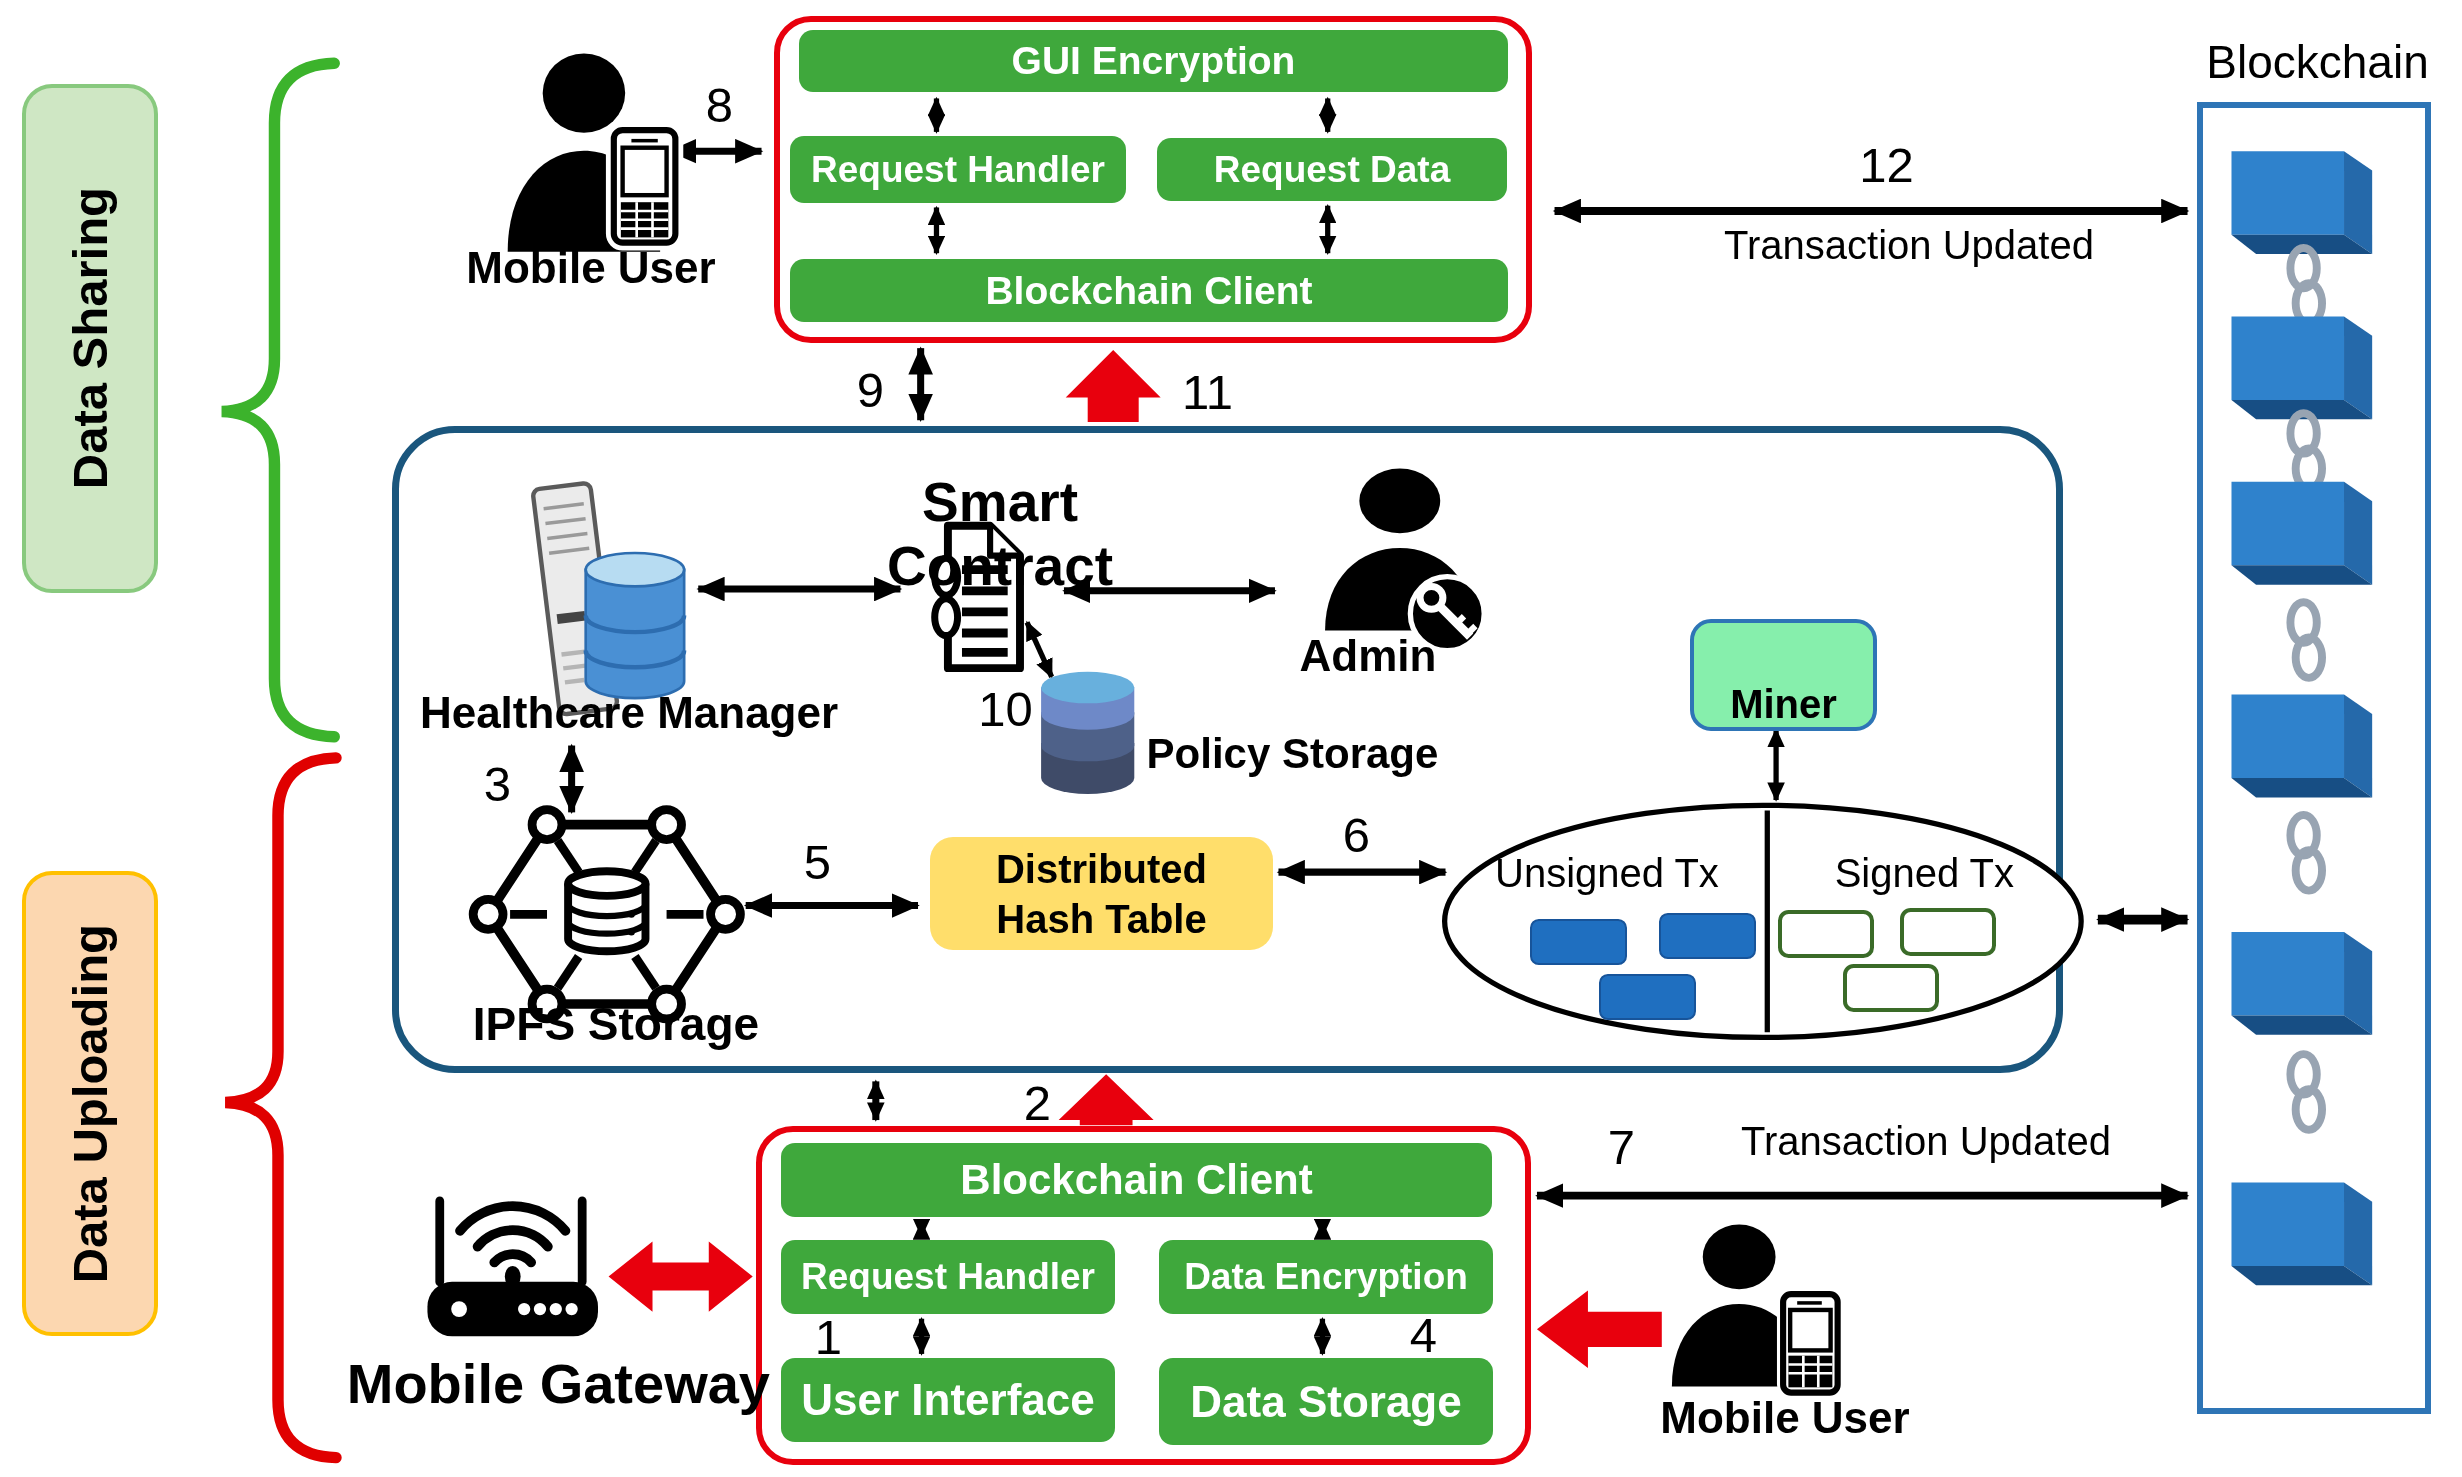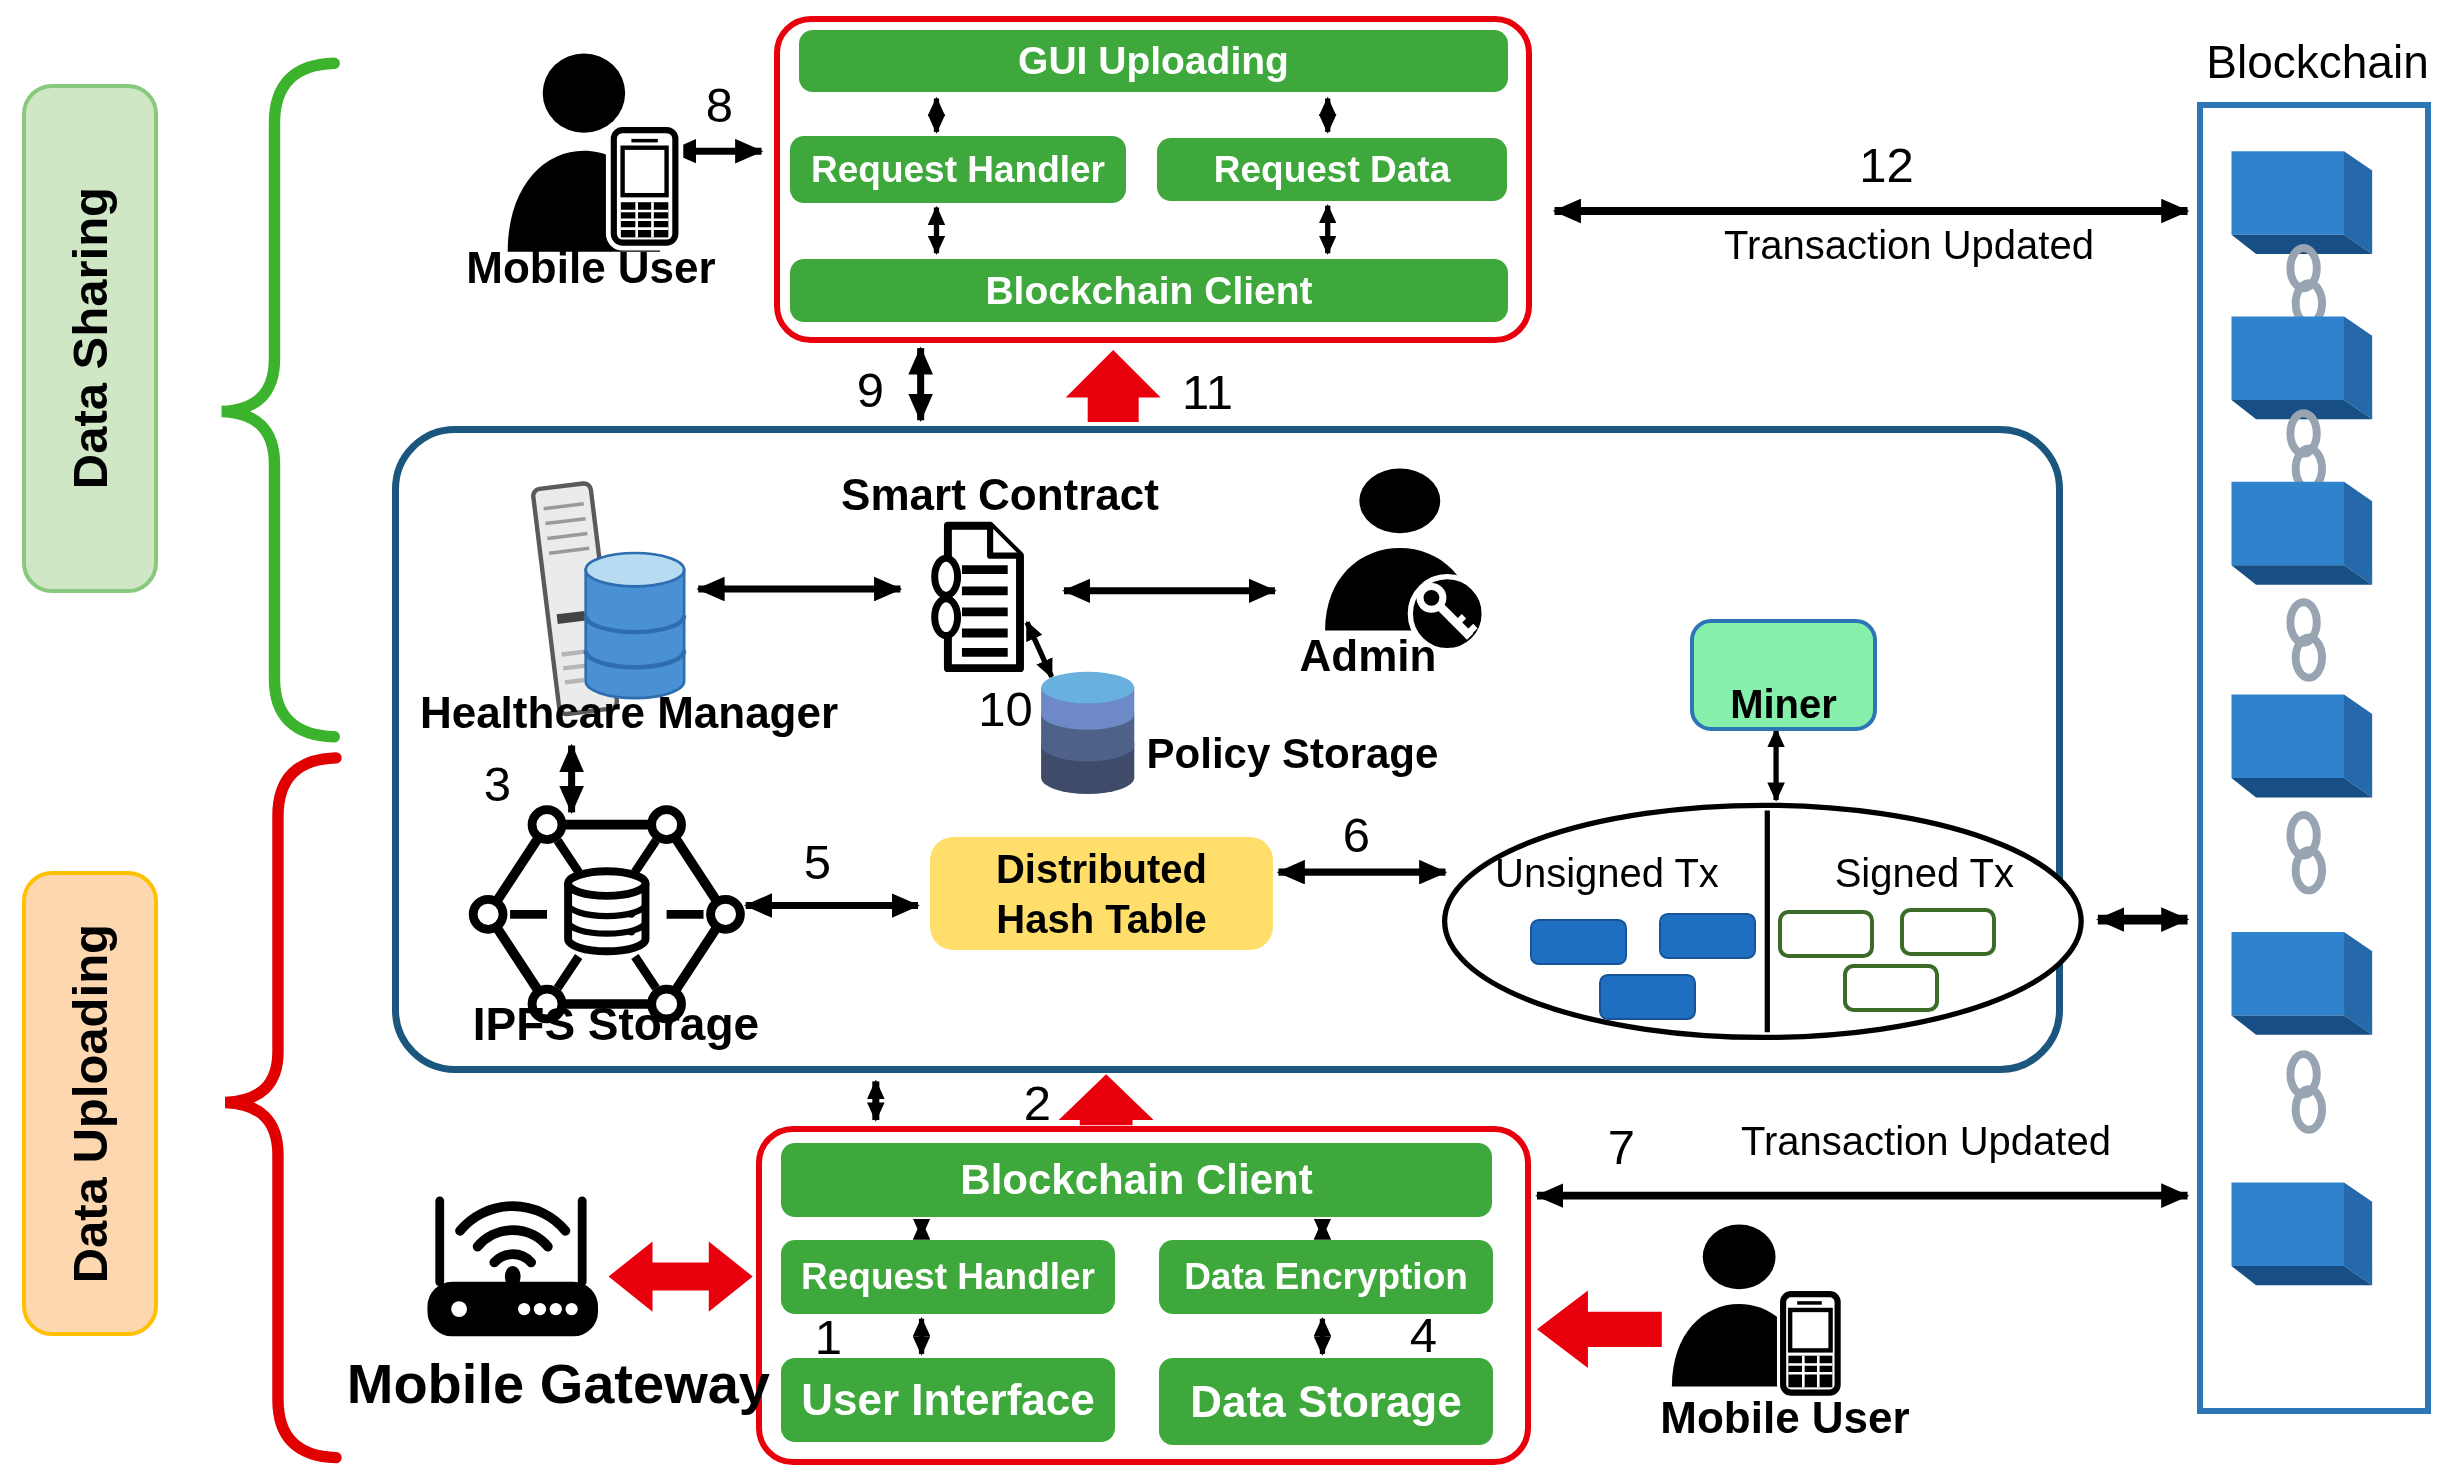--- a/index.html
+++ b/index.html
@@ -243,21 +243,21 @@
       <ellipse cx="2626" cy="1262" rx="15" ry="23" fill="none" stroke="#98a4b2" stroke-width="9"></ellipse>
       <g>
         <polygon points="2538,1345 2666,1345 2666,1440 2538,1440" fill="#2f82cc"></polygon>
         <polygon points="2666,1345 2698,1367 2698,1462 2666,1440" fill="#2569aa"></polygon>
         <polygon points="2538,1440 2666,1440 2698,1462 2566,1462" fill="#174e84"></polygon>
       </g>
     </g>
   </svg>
 
   <div class="abs bar" style="left:799px;top:30px;width:709px;height:62px;font-size:39px;">
-    <span>GUI Uploading</span>
+    <span>GUI Encryption</span>
   </div>
   <div class="abs bar" style="left:790px;top:136px;width:336px;height:67px;font-size:37px;">
     <span>Request Handler</span>
   </div>
   <div class="abs bar" style="left:1157px;top:138px;width:350px;height:63px;font-size:37px;">
     <span>Request Data</span>
   </div>
   <div class="abs bar" style="left:790px;top:259px;width:718px;height:63px;font-size:39px;">
     <span>Blockchain Client</span>
   </div>
@@ -271,21 +271,21 @@
   <div class="abs bar" style="left:1159px;top:1240px;width:334px;height:74px;font-size:37px;">
     <span>Data Encryption</span>
   </div>
   <div class="abs bar" style="left:781px;top:1358px;width:334px;height:84px;font-size:44px;">
     <span>User Interface</span>
   </div>
   <div class="abs bar" style="left:1159px;top:1358px;width:334px;height:87px;font-size:44px;">
     <span>Data Storage</span>
   </div>
 
-  <div class="abs txt lbl" style="left:824px;top:470px;width:352px;font-size:44px;">Smart Contract</div>
+  <div class="abs txt lbl" style="left:824px;top:470px;width:352px;font-size:55px;">Smart Contract</div>
   <div class="abs txt lbl" style="left:365px;top:688px;width:528px;font-size:44px;">Healthcare Manager</div>
   <div class="abs txt lbl" style="left:1236px;top:631px;width:264px;font-size:44px;">Admin</div>
   <div class="abs txt lbl" style="left:1143px;top:730px;width:299px;font-size:42px;text-align:center;">Policy Storage</div>
   <div class="abs txt lbl" style="left:396px;top:997px;width:440px;font-size:46px;">IPFS Storage</div>
 
   <div class="abs txt miner" style="left:1690px;top:619px;width:179px;height:104px;">
     <span>Miner</span>
   </div>
 
   <div class="abs txt dht" style="left:930px;top:837px;width:343px;height:113px;">

